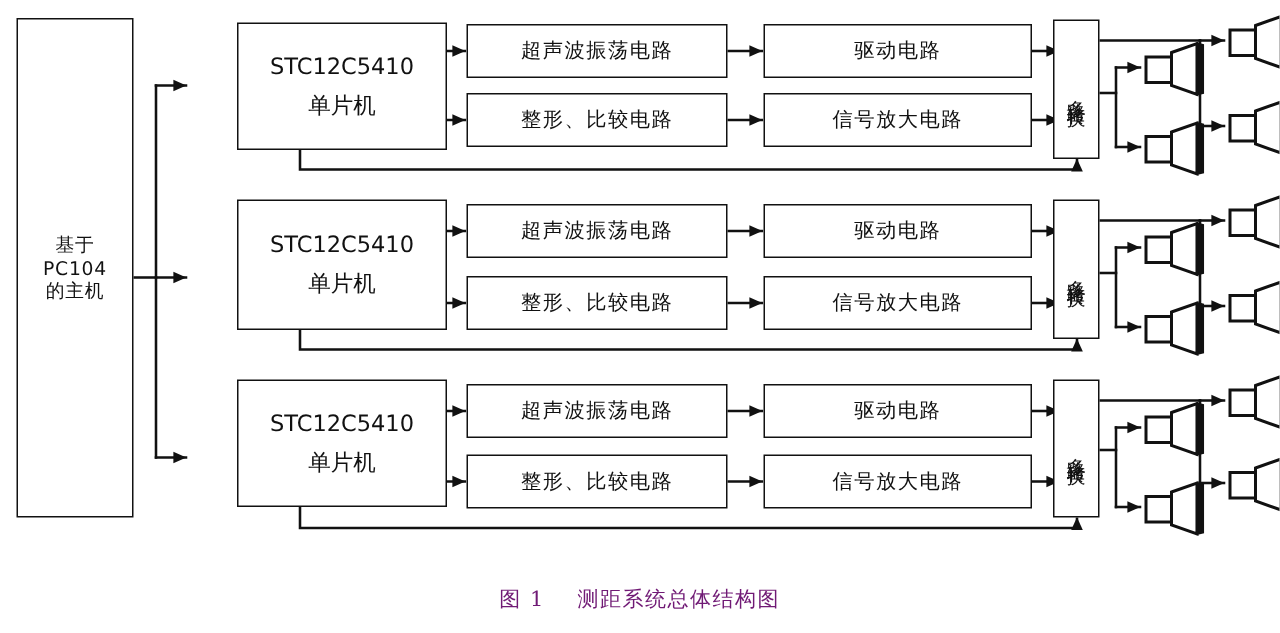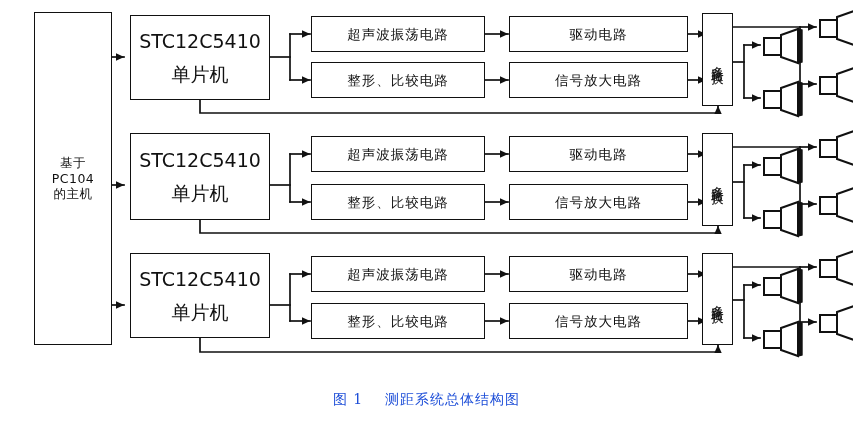--- a/index.html
+++ b/index.html
@@ -14,33 +14,33 @@
   .node{
     position:absolute;box-sizing:border-box;
     border:1.6px solid #111;background:#ffffff;
     display:flex;align-items:center;justify-content:center;
     text-align:center;line-height:1.25;
     font-family:"DejaVu Sans","Liberation Sans",sans-serif;
     z-index:3;
   }
   .node .lbl{display:block;white-space:pre-line;}
   .host-node{font-size:12.5px;letter-spacing:0.5px;}
-  .mcu-node{font-size:19px;}
+  .mcu-node{font-size:15px;margin-left:28px;}
   .mcu-node .lbl{white-space:pre-line;line-height:1.7;}
   .circuit-node{font-size:13.5px;letter-spacing:1px;}
   .mux-node{font-size:12.5px;}
   .mux-node .lbl{
     writing-mode:vertical-rl;text-orientation:upright;
     letter-spacing:2px;line-height:1.1;
   }
   .speaker{position:absolute;z-index:3;}
   .caption{
     position:absolute;left:0;right:0;top:391px;
     text-align:center;font-size:14px;letter-spacing:1px;
-    font-family:"DejaVu Sans","Liberation Sans",sans-serif;color:#1d4ed8;
+    font-family:"DejaVu Sans","Liberation Sans",sans-serif;color:#701a75;
   }
   .caption .fignum{font-family:"DejaVu Serif","Liberation Serif",serif;}
   .watermark{
     position:absolute;left:668px;top:396px;
     font-size:17px;font-family:"DejaVu Sans","Liberation Sans",sans-serif;
     color:#bfe3b6;white-space:nowrap;letter-spacing:0.2px;
     user-select:none;z-index:6;
   }
 </style>
 </head>
@@ -117,21 +117,21 @@
       <path d="M800,267 L800,322"></path>
       <path d="M800,267 L816,267" marker-end="url(#ah)"></path>
       <path d="M800,322 L816,322" marker-end="url(#ah)"></path>
       <path d="M733,300 L744,300"></path>
       <path d="M744,285 L744,338"></path>
       <path d="M744,285 L760,285" marker-end="url(#ah)"></path>
       <path d="M744,338 L760,338" marker-end="url(#ah)"></path>
     </g>
   </svg>
 
-  <div class="node host-node" style="left:11px;top:12px;width:78px;height:333px;margin-left:23px;">
+  <div class="node host-node" style="left:11px;top:12px;width:78px;height:333px;">
     <span class="lbl">基于
 PC104
 的主机</span>
   </div>
 
   <div class="node mcu-node" style="left:130px;top:15px;width:140px;height:85px;">
     <span class="lbl">STC12C5410
 单片机</span>
   </div>
   <div class="node circuit-node" style="left:311px;top:16px;width:174px;height:36px;">

